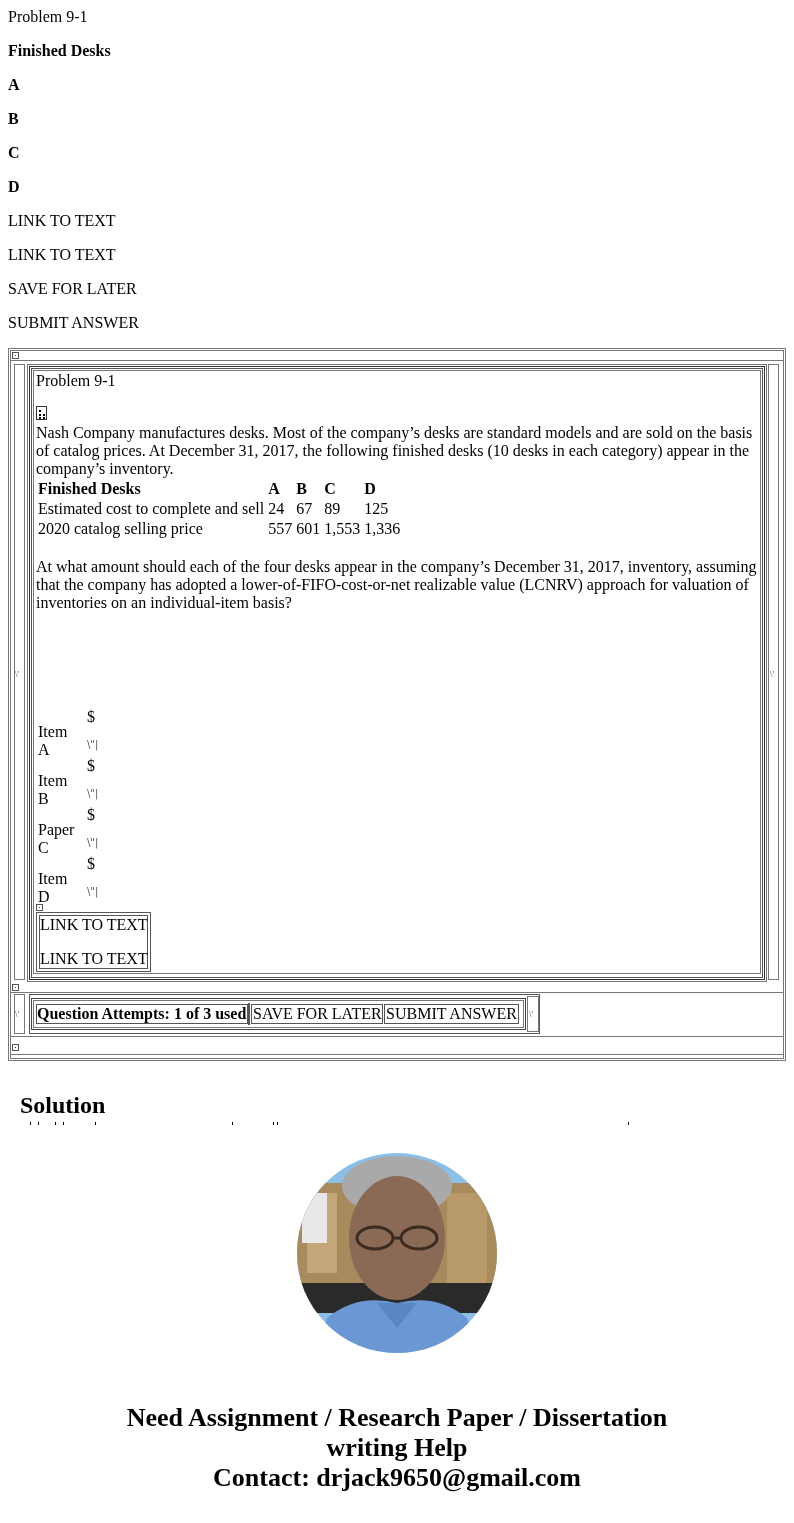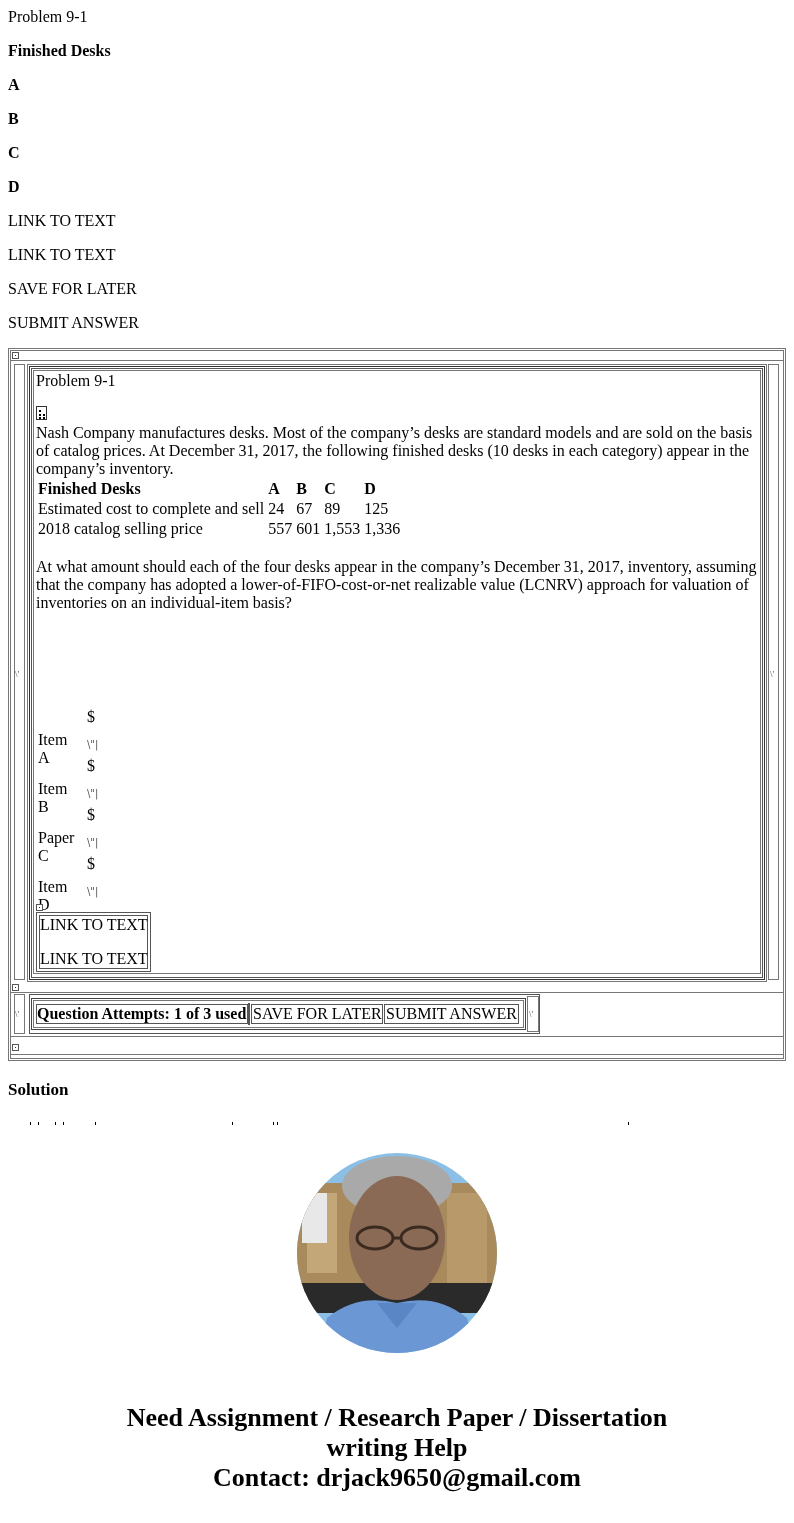--- a/index.html
+++ b/index.html
@@ -28,34 +28,34 @@
     .title { margin: 0; }
     .drag { display: inline-block; width: 11px; height: 14px; border: 1px solid #333; box-sizing: border-box; margin-top: 16px; position: relative; }
     .drag span { position: absolute; width: 2px; height: 2px; background: #000; }
     .para { margin: 0; }
     table.data { border-collapse: separate; border-spacing: 2px; margin: 0 0 0 0; }
     table.data td { padding: 0 2px 0 0; font-size: 16px; line-height: 18px; white-space: nowrap; }
     table.data th { padding: 0 2px 0 0; font-size: 16px; line-height: 18px; text-align: left; font-weight: bold; white-space: nowrap; }
 
     .items { position: absolute; left: 38px; top: 708px; }
     .item { position: relative; height: 49px; }
-    .item-label { position: absolute; left: 0; top: 23px; }
+    .item-label { position: absolute; left: 0; top: 15px; }
     .item-dollar { position: absolute; left: 49px; top: 0; }
     .item-input { position: absolute; left: 49px; top: 31px; font-size: 10px; color: #555; letter-spacing: 0px; font-family: "DejaVu Sans", sans-serif; }
 
     .links-box { position: absolute; left: 36px; top: 912px; width: 115px; height: 60px; border: 1px solid #555; box-sizing: border-box; }
     .links-box-inner { position: absolute; left: 2px; top: 2px; right: 2px; bottom: 2px; border: 1px solid #555; }
     .link { position: absolute; left: 3px; white-space: nowrap; color: #000; text-decoration: none; }
 
     .bottom-bar { position: absolute; left: 29px; top: 994px; width: 511px; height: 40px; border: 1px solid #555; box-sizing: border-box; }
     .bar-frame { position: absolute; border: 1px solid #444; box-sizing: border-box; }
     .attempts { position: absolute; left: 36px; top: 1004px; height: 20px; border: 1px solid #555; box-sizing: border-box; padding: 0 0 0 0; font-weight: bold; white-space: nowrap; line-height: 18px; }
     .btn { position: absolute; top: 1004px; height: 20px; border: 1px solid #555; box-sizing: border-box; background: #fff; white-space: nowrap; line-height: 18px; padding: 0 1px; font-family: "Liberation Serif", serif; font-size: 16px; }
 
-    .solution { position: absolute; left: 8px; top: 1080px; font-size: 17px; font-weight: bold; margin: 0; }
+    .solution { position: absolute; left: 8px; top: 1080px; font-size: 24px; font-weight: bold; margin: 12px; }
     .faded { position: absolute; left: 0; top: 1118px; width: 794px; height: 12px; overflow: hidden; }
     .faded span { position: absolute; width: 1px; height: 3px; background: #000; top: 4px; }
 
     .avatar { position: absolute; left: 297px; top: 1153px; width: 200px; height: 200px; border-radius: 50%; overflow: hidden; }
 
     .promo { position: absolute; left: 0; top: 1403px; width: 794px; text-align: center;
       font-family: "DejaVu Sans", sans-serif; font-weight: bold; font-size: 26px; line-height: 30px; color: #000; }
     .promo div { white-space: nowrap; font-family: Liberation Serif, serif; }
   </style>
 </head>
@@ -105,21 +105,21 @@
       <th>D</th>
     </tr>
     <tr>
       <td>Estimated cost to complete and sell</td>
       <td>24</td>
       <td>67</td>
       <td>89</td>
       <td>125</td>
     </tr>
     <tr>
-      <td>2018 catalog selling price</td>
+      <td>2020 catalog selling price</td>
       <td>557</td>
       <td>601</td>
       <td>1,553</td>
       <td>1,336</td>
     </tr>
   </tbody>
     </table>
   <p class="para" style="margin-top:18px">At what amount should each of the four desks appear in the company’s December 31, 2017, inventory, assuming that the company has adopted a lower-of-FIFO-cost-or-net realizable value (LCNRV) approach for valuation of inventories on an individual-item basis?</p>
 </div>
 

